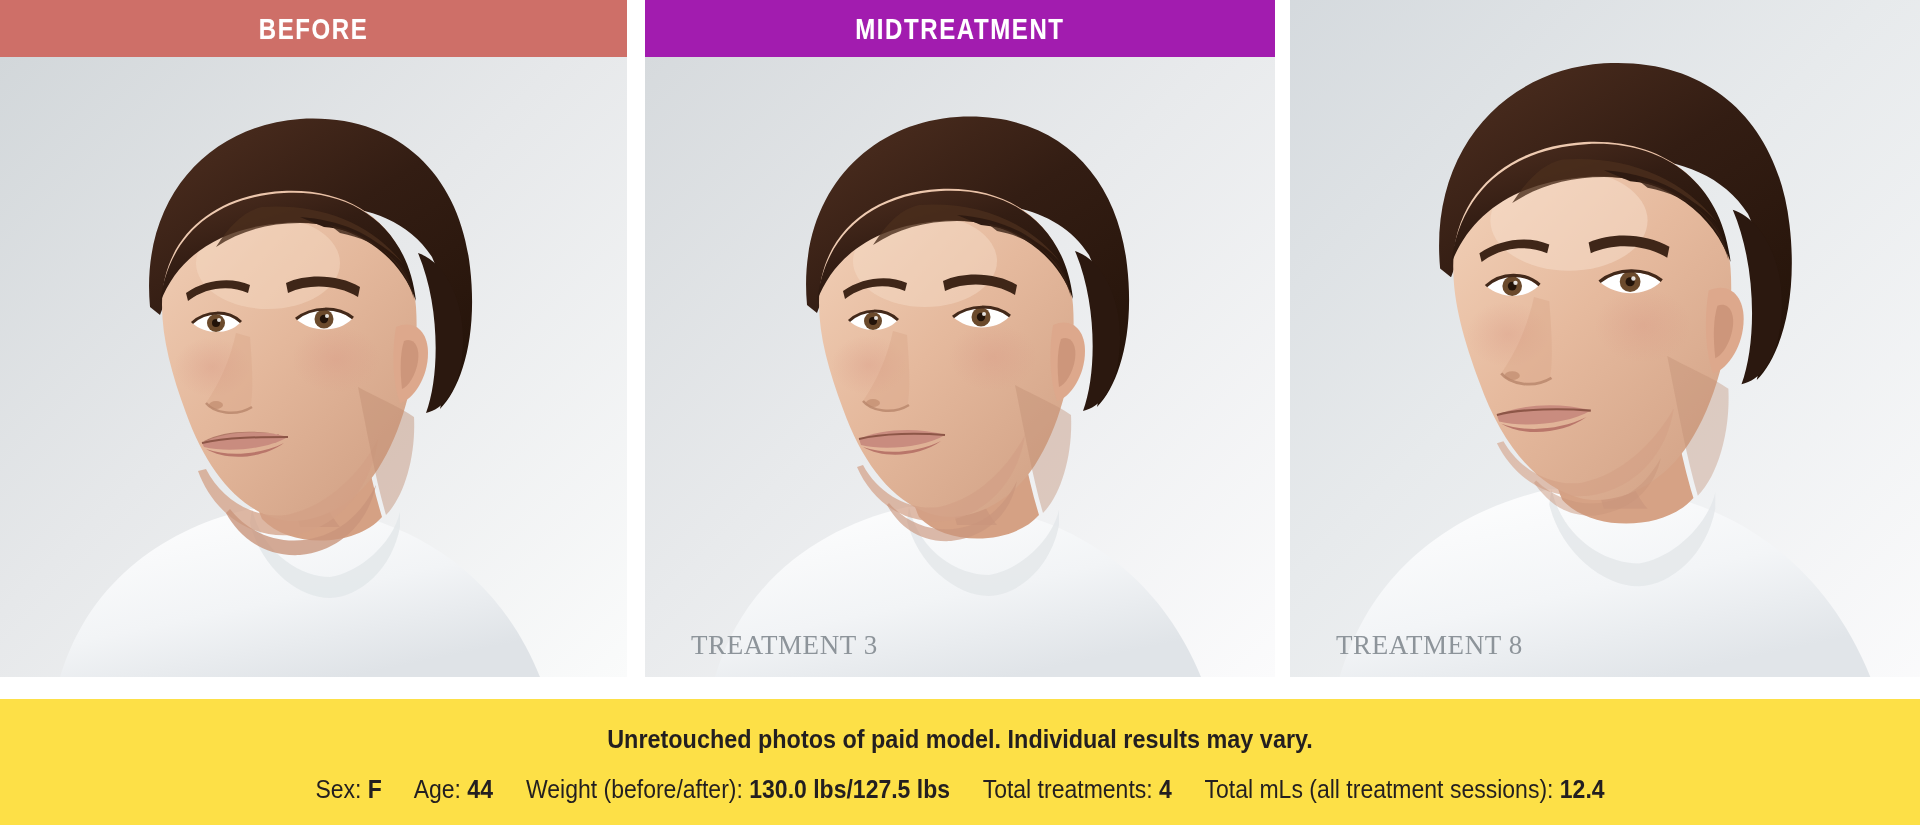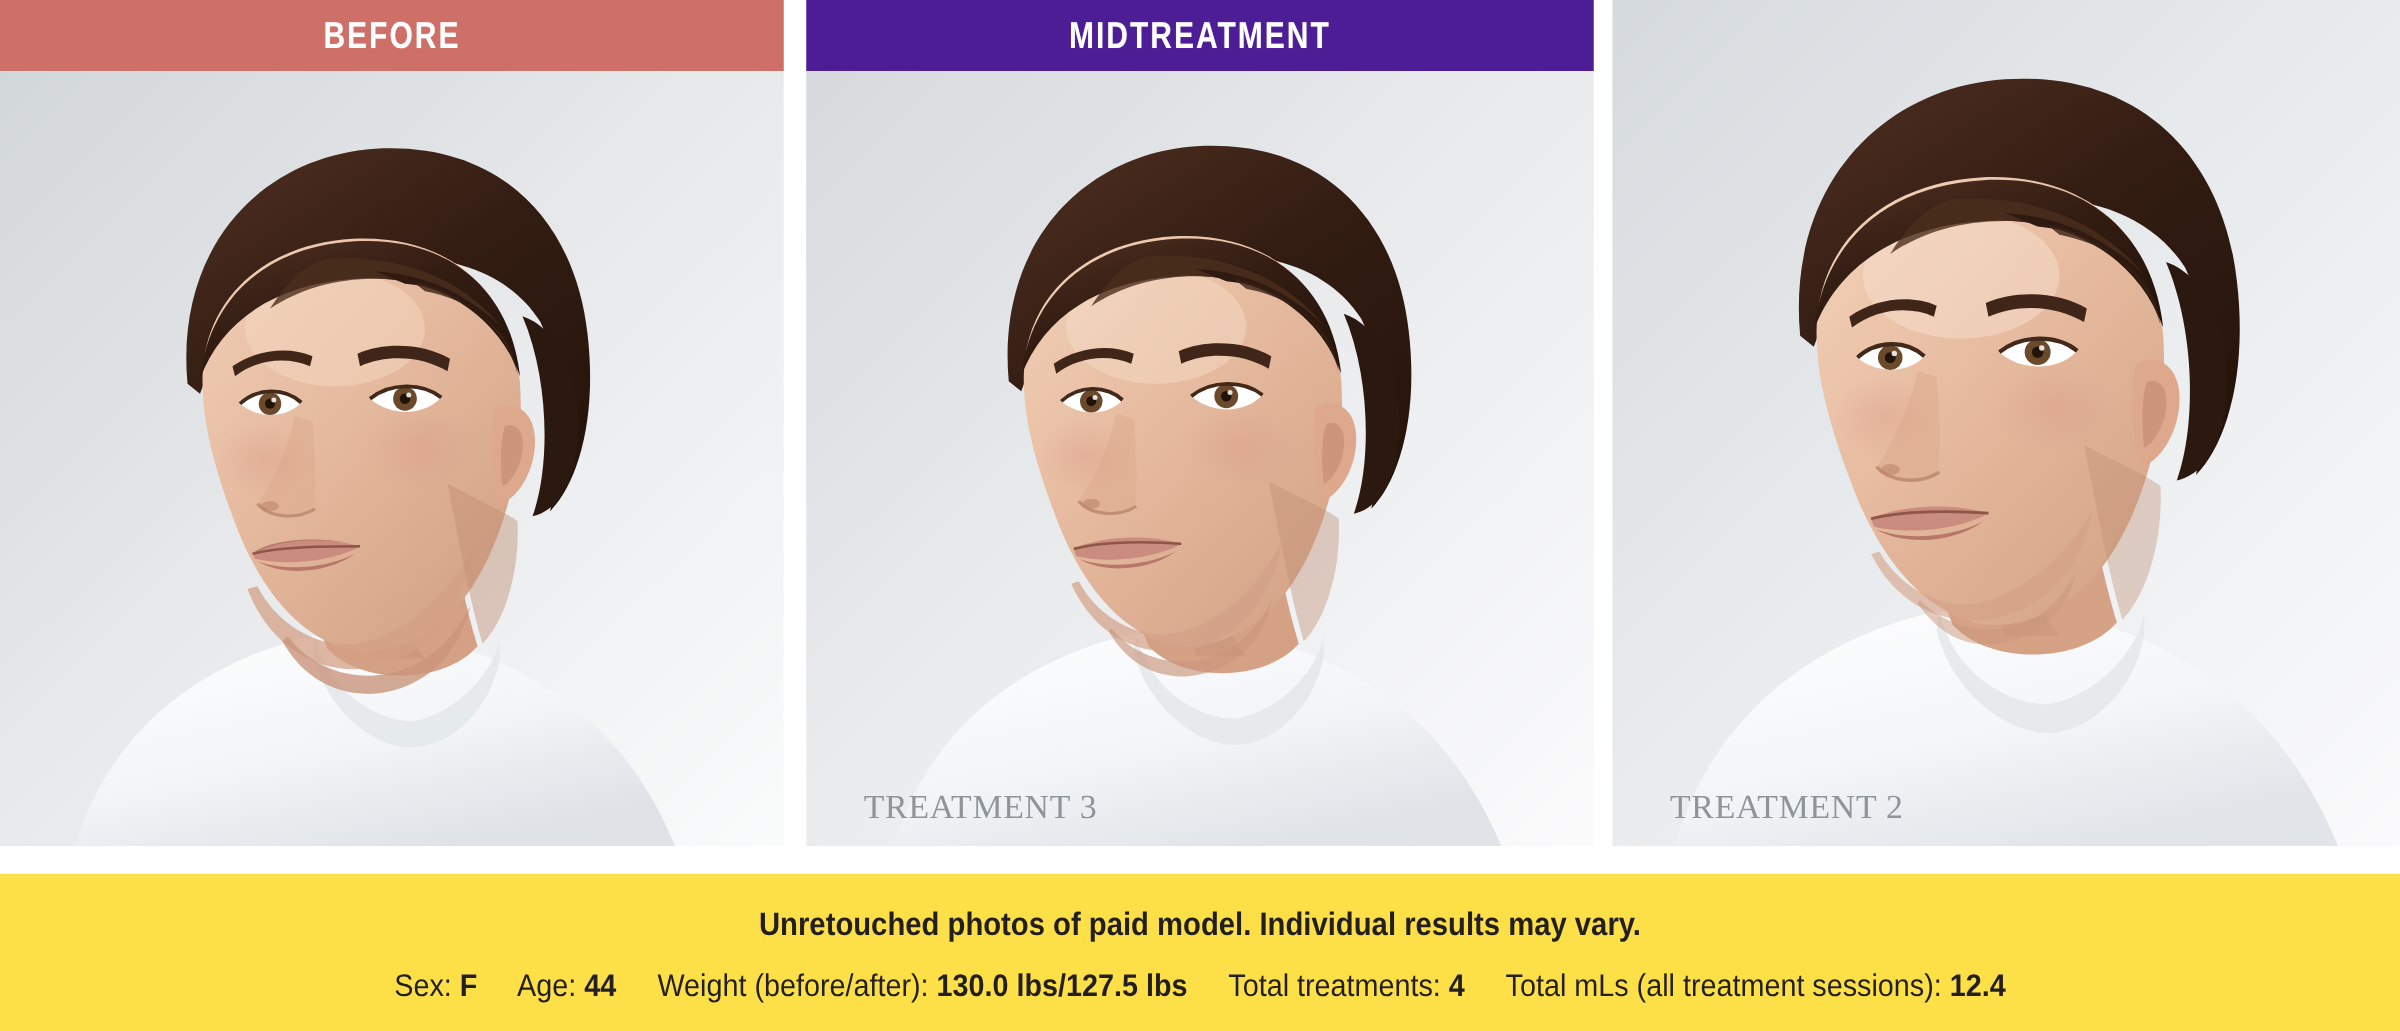--- a/index.html
+++ b/index.html
@@ -176,21 +176,21 @@
 
           <path d="M300 160 C 356 164 396 190 412 230 C 404 198 368 174 324 170 Z" fill="#2e1a11"></path>
           <path d="M330 168 C 374 178 404 206 414 242 C 410 210 382 184 340 176 Z" fill="#3a2215" opacity=".8"></path>
         </svg>
       </div>
     </div>
 
     <div class="gap"></div>
 
     <div class="panel p2">
-      <div class="panel-header" style="background:#4c1d95">
+      <div class="panel-header" style="background:#a21caf">
         <span class="ph-label">MIDTREATMENT</span>
       </div>
       <div class="photo">
         <svg viewBox="0 0 630 620" preserveAspectRatio="xMidYMid slice">
           <defs>
             <linearGradient id="bg2" x1="0" y1="0" x2="1" y2="1">
               <stop offset="0%" stop-color="#d6dadd"></stop>
               <stop offset="45%" stop-color="#e8eaec"></stop>
               <stop offset="100%" stop-color="#fbfbfc"></stop>
             </linearGradient>
@@ -322,21 +322,21 @@
           <path d="M220 388 C 242 396 274 394 298 382 C 276 398 240 400 220 388 Z" fill="#b9766a"></path>
 
           <path d="M222 404 C 238 432 268 446 294 442 C 330 434 360 406 378 374 C 372 414 344 448 300 454 C 258 458 230 434 216 406 Z" fill="#d3a086" opacity=".6"></path>
           <path d="M252 440 C 276 464 314 468 340 450 C 352 442 360 430 366 420 C 360 448 338 468 306 472 C 276 474 260 456 250 442 Z" fill="#c9957c" opacity=".5"></path>
           <path d="M410 266 C 428 258 442 270 442 292 C 442 316 428 338 414 342 C 406 320 406 288 410 266 Z" fill="#dda88c"></path>
           <path d="M418 280 C 428 276 434 286 432 300 C 430 314 422 326 416 328 C 414 310 414 292 418 280 Z" fill="#c68f74" opacity=".7"></path>
           <path d="M372 326 C 382 376 390 420 400 454 C 418 436 430 396 428 356 C 414 346 390 336 372 326 Z" fill="#c08f74" opacity=".38"></path>
           <path d="M314 156 C 370 160 410 186 426 226 C 418 194 382 170 338 166 Z" fill="#2e1a11"></path>
           <path d="M344 164 C 388 174 418 202 428 238 C 424 206 396 180 354 172 Z" fill="#3a2215" opacity=".8"></path>
         </svg>
-        <div class="tx-label">TREATMENT 2</div>
+        <div class="tx-label">TREATMENT 8</div>
       </div>
     </div>
 
   </div>
 
   <div class="caption">
     <p class="disclaimer">Unretouched photos of paid model. Individual results may vary.</p>
     <p class="stats">
       <span class="lab">Sex:</span>
       <span class="val">F</span>

